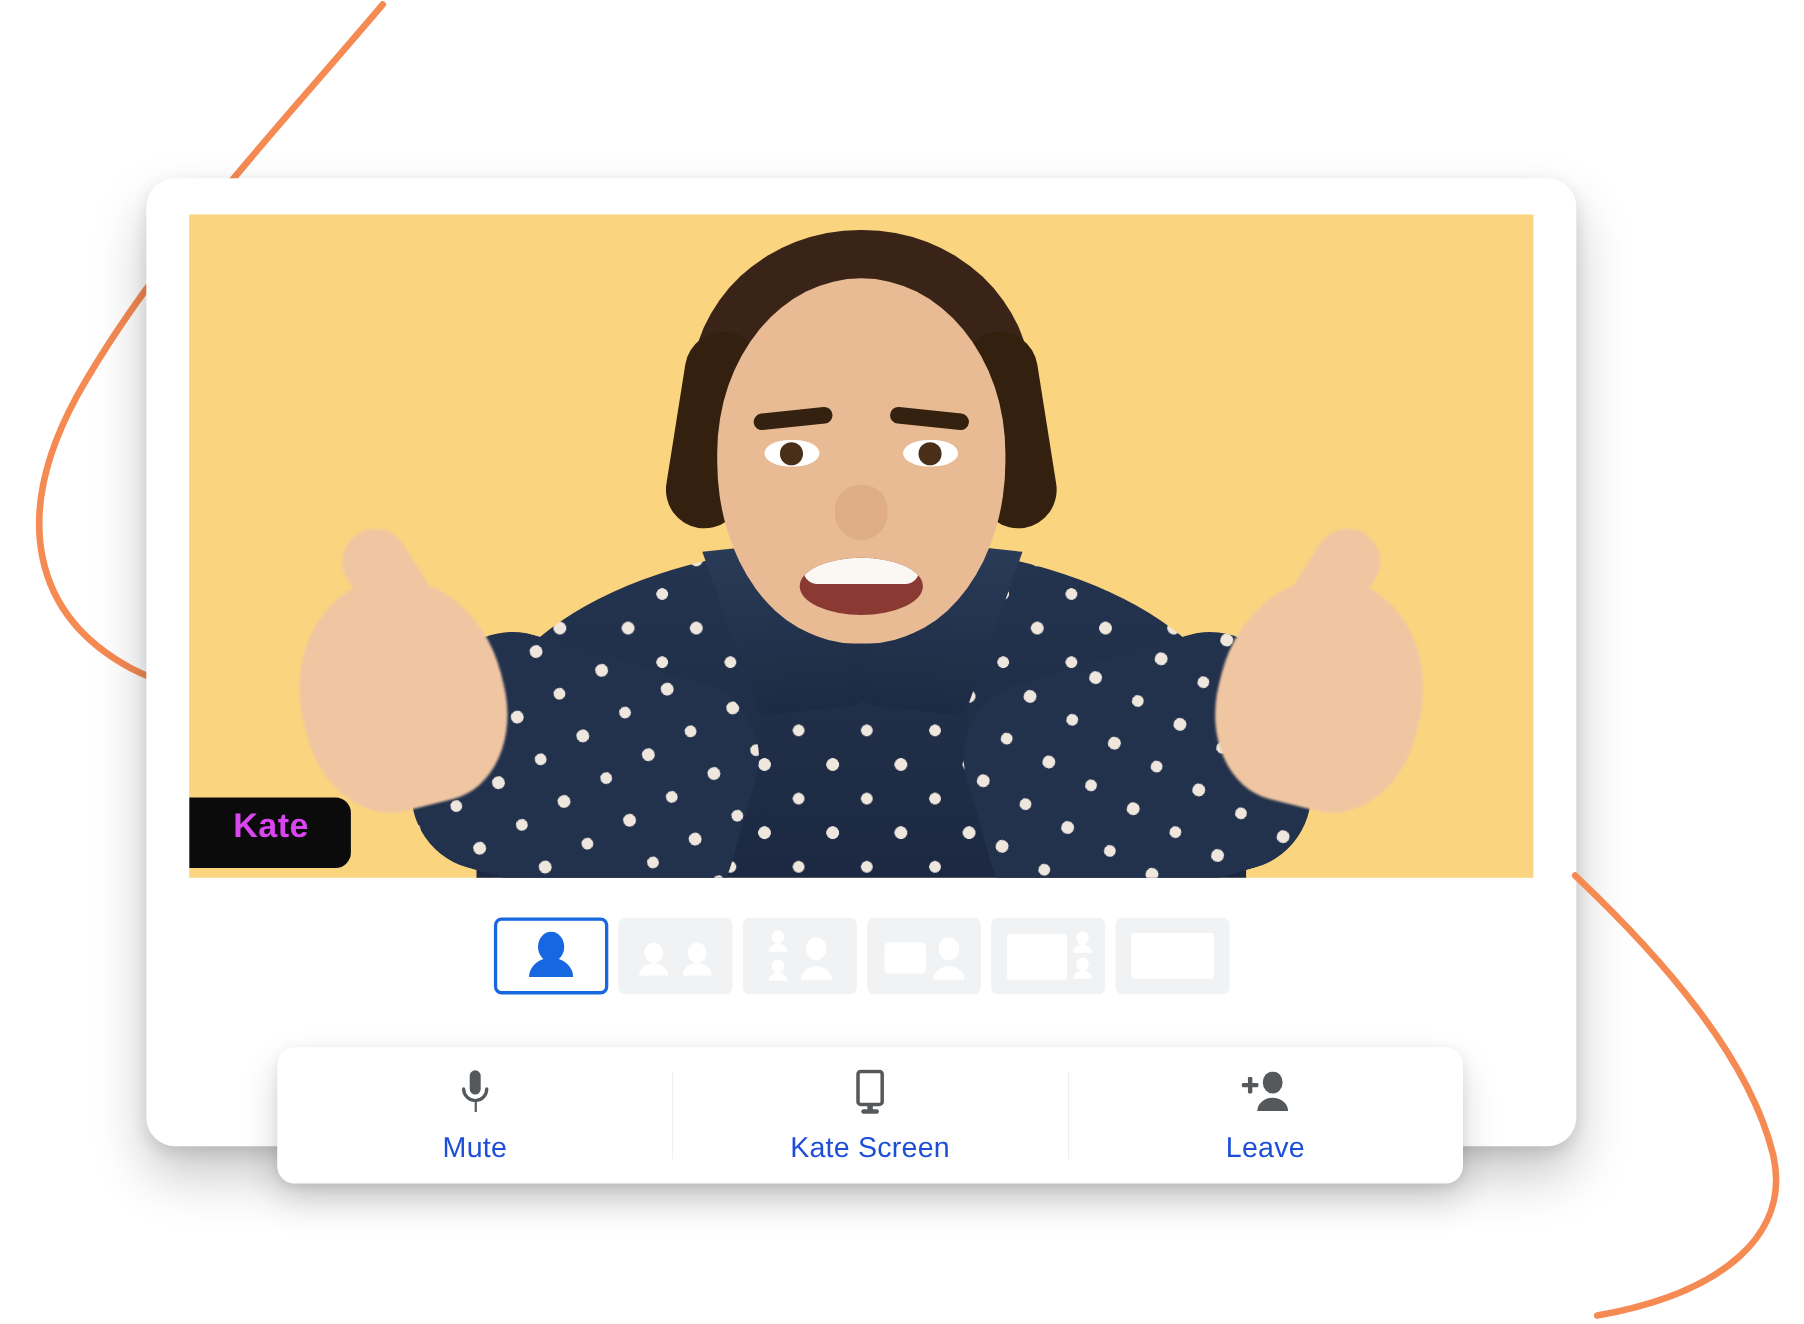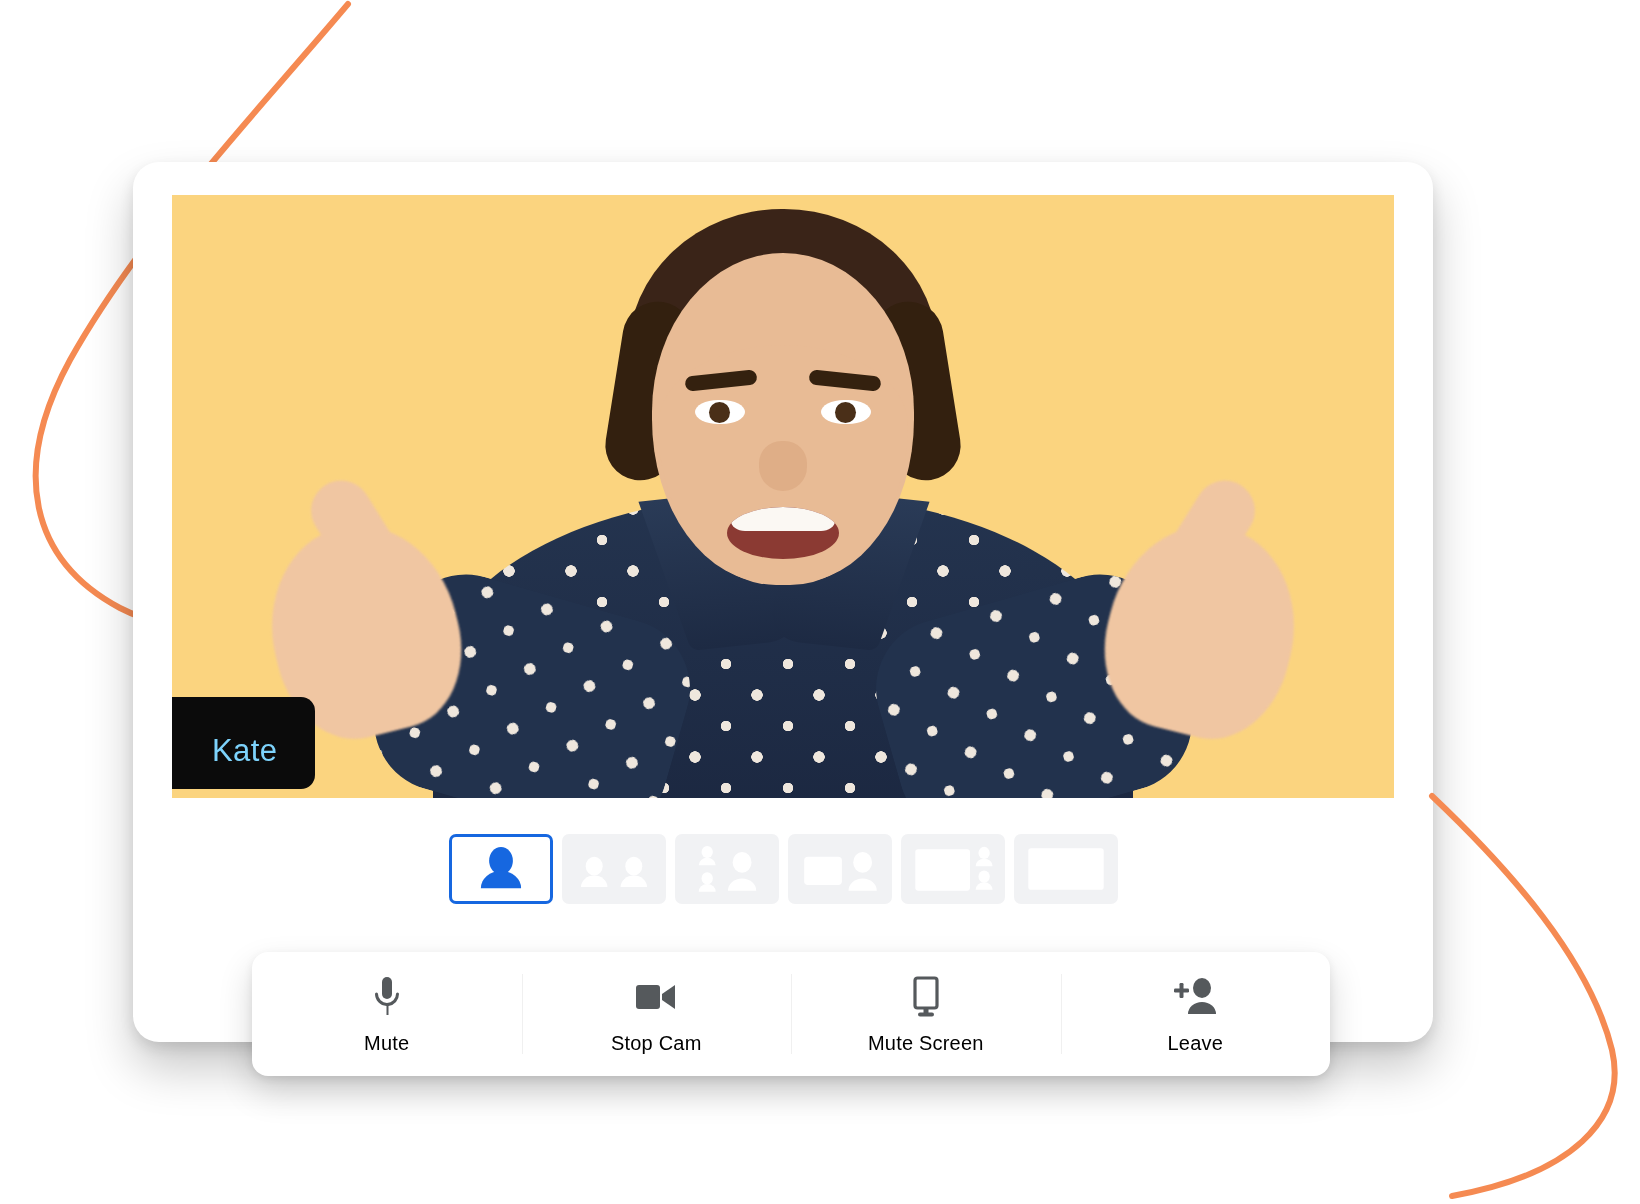--- a/index.html
+++ b/index.html
@@ -215,25 +215,25 @@
   .arm.right .sleeve { right: 120px; transform: rotate(-16deg); }
   .arm.right .hand   { right: 10px; transform: rotate(14deg); }
   .arm.right .hand::before { right: 78px; transform: rotate(18deg); }
 
   
   #name-badge {
     position: absolute;
     left: 0;
     bottom: 9px;
     min-width: 140px;
-    padding: 36px 38px 20px 40px;
+    padding: 8px 38px 20px 40px;
     background: #0b0b0b;
-    color: #7dd3fc;
+    color: #d946ef;
     font-size: 31px;
-    font-weight: 400;
+    font-weight: 700;
     letter-spacing: 0.4px;
     border-radius: 0 14px 14px 0;
     z-index: 20;
   }
 
   
   #layout-selector {
     position: absolute;
     left: 0; right: 0;
     top: 672px;
@@ -290,22 +290,22 @@
     background: #f0f0f0;
   }
   .control-icon {
     height: 46px;
     display: flex;
     align-items: center;
     justify-content: center;
     color: #55595c;
   }
   .control-label {
-    font-size: 20px;
-    color: #000000;
+    font-size: 26px;
+    color: #1d4ed8;
     letter-spacing: 0.2px;
     white-space: nowrap;
   }
   .leave-circle {
     width: 48px; height: 48px;
     border-radius: 50%;
     background: #f4704f;
     display: flex;
     align-items: center;
     justify-content: center;
@@ -426,40 +426,31 @@
     <div class="control-item">
       <span class="control-icon">
         <svg width="34" height="44" viewBox="0 0 34 44" fill="currentColor">
           <rect x="12" y="2" width="10" height="22" rx="5"></rect>
           <path d="M5,19 a1,1 0 0 1 3,0 a9,9 0 0 0 18,0 a1,1 0 0 1 3,0 a12,12 0 0 1 -10.5,11.9 V40 h-2 V30.9 A12,12 0 0 1 5,19 z"></path>
         </svg>
       </span>
       <span class="control-label">Mute</span>
     </div>
 
-    <div class="control-item">
-      <span class="control-icon">
-        <svg width="42" height="32" viewBox="0 0 42 32" fill="currentColor">
-          <rect x="1" y="4" width="24" height="24" rx="3"></rect>
-          <path d="M27,13 L40,4 L40,28 L27,19 z"></path>
-        </svg>
-      </span>
-      <span class="control-label">Stop Cam</span>
-    </div>
 
 
     <div class="control-item">
       <span class="control-icon">
         <svg width="40" height="42" viewBox="0 0 40 42" fill="none" stroke="currentColor" stroke-width="3.2">
           <rect x="9" y="2" width="22" height="30" rx="2.5"></rect>
           <line x1="20" y1="32" x2="20" y2="37" stroke-width="5"></line>
           <line x1="14" y1="38.5" x2="26" y2="38.5" stroke-width="4" stroke-linecap="round"></line>
         </svg>
       </span>
-      <span class="control-label">Mute Screen</span>
+      <span class="control-label">Kate Screen</span>
     </div>
 
     <div class="control-item">
       <span class="control-icon">
         <svg width="46" height="38" viewBox="0 0 46 38" fill="currentColor">
           <rect x="2" y="10.5" width="15" height="4" rx="1.2"></rect>
           <rect x="7.5" y="5" width="4" height="15" rx="1.2"></rect>
           <ellipse cx="30" cy="10" rx="9" ry="10"></ellipse>
           <path d="M16,36 a14,12 0 0 1 28,0 z"></path>
         </svg>

